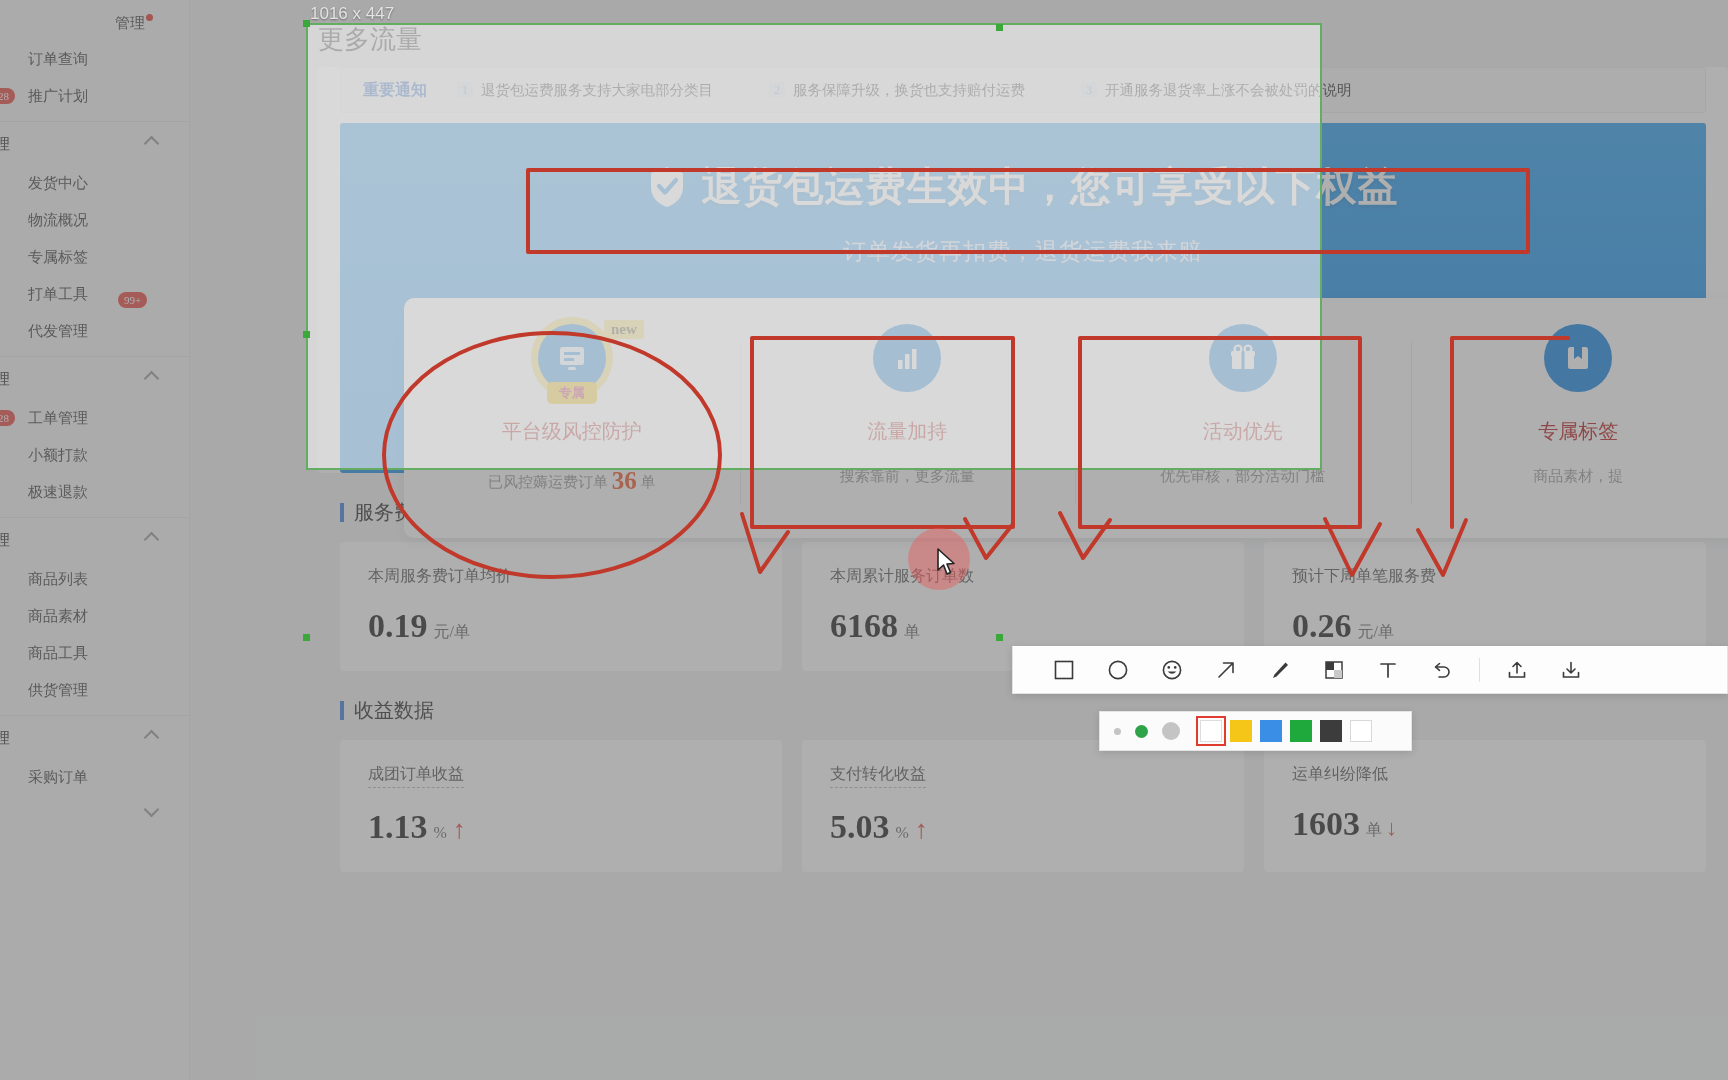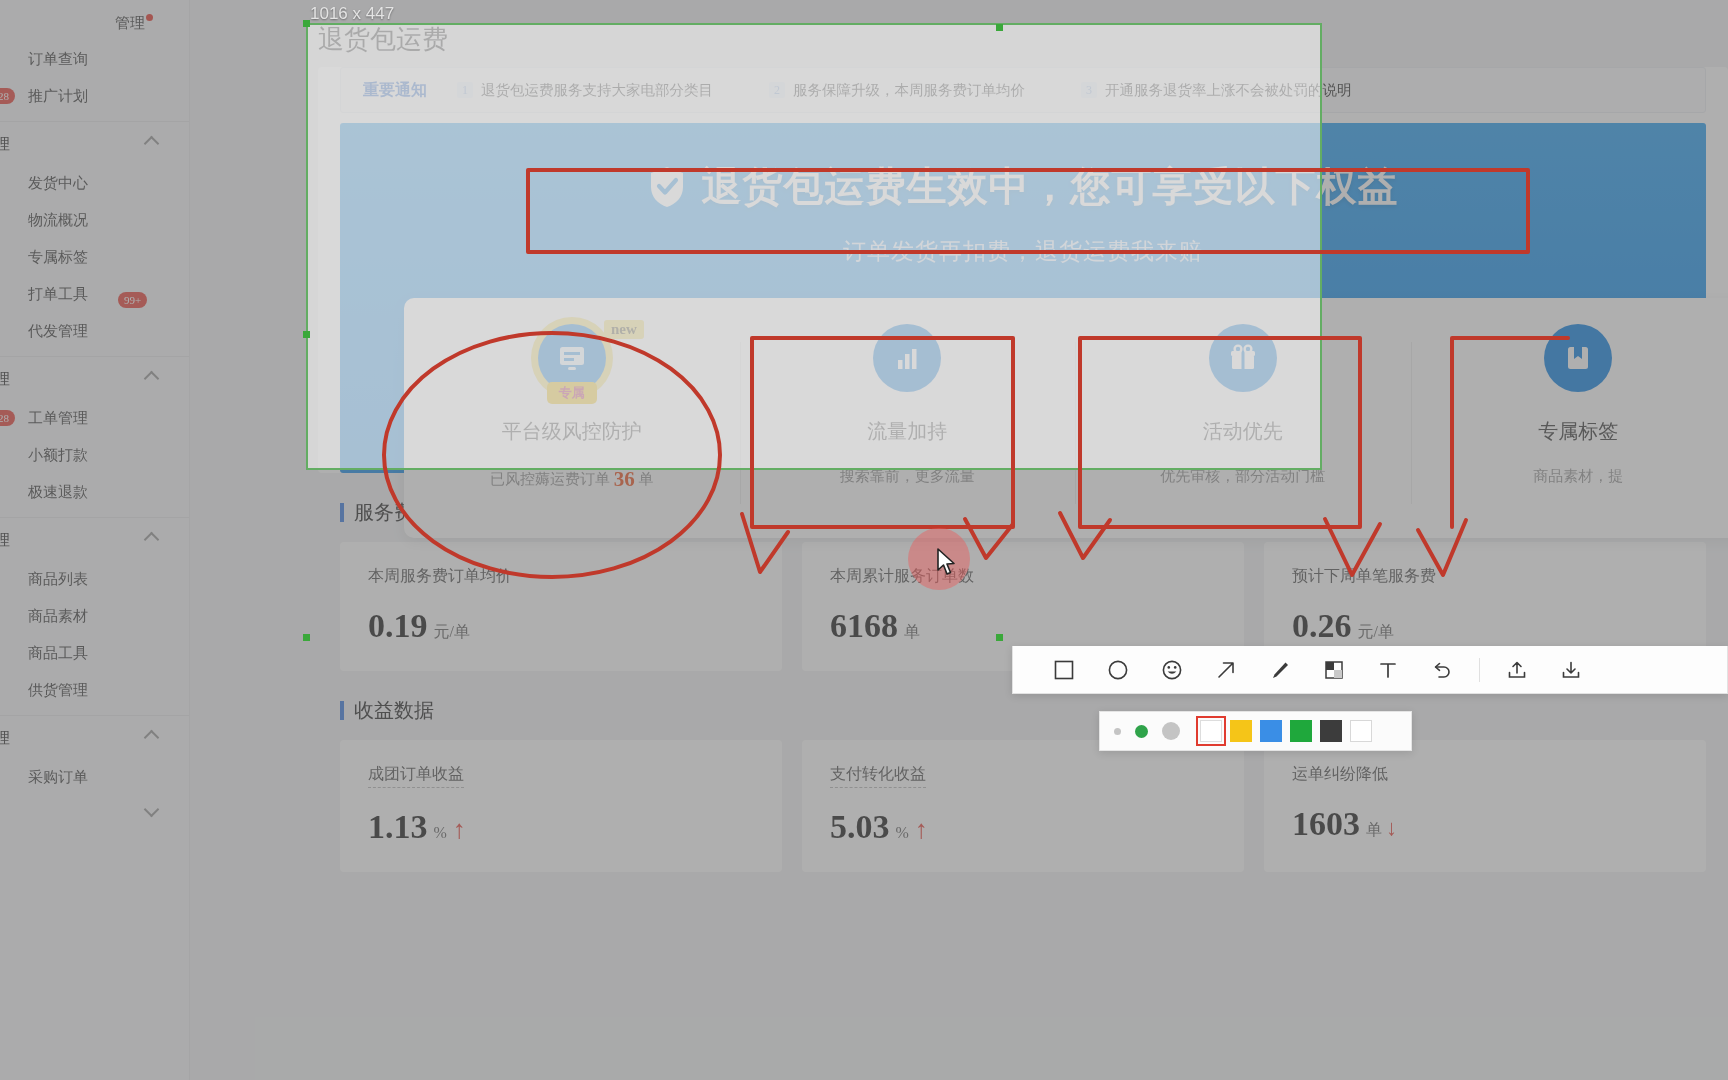--- a/index.html
+++ b/index.html
@@ -131,23 +131,23 @@
     position:absolute; right:-38px; top:-4px;
     background:#f6e06a; color:#4a4326; font-size:15px;
     padding:1px 7px; border-radius:3px; font-weight:bold;
   }
   .zhuanshu {
     position:absolute; left:50%; transform:translateX(-50%);
     bottom:-12px; background:#f2c200; color:#be185d;
     font-size:13px; font-weight:bold; padding:2px 12px; border-radius:5px;
     white-space:nowrap;
   }
-  .card-title { margin-top:26px; font-size:20px; color:#404040; }
+  .card-title { margin-top:26px; font-size:20px; color:#b91c1c; }
   .card-desc { margin-top:22px; font-size:15px; color:#9a9a9a; white-space:nowrap; }
-  .card-desc .num { color:#f05a28; font-size:21px; font-weight:bold; vertical-align:-2px; }
+  .card-desc .num { color:#f05a28; font-size:25px; font-weight:bold; vertical-align:-2px; }
 
   
   .sec-line {
     display:flex; align-items:baseline; gap:10px;
     margin:26px 0 0 150px; font-size:15px; color:#8b8b8b;
   }
   .sec-bar { width:4px; height:19px; background:#3d7de0; align-self:center; }
   .sec-title { font-size:20px; color:#2b2b2b; }
   .sec-hi { color:#f05a28; font-weight:bold; }
 
@@ -294,33 +294,33 @@
         <span class="sb-chevron"></span>
       </div>
       <div class="sb-item"><span>采购订单</span></div>
       <div class="sb-group" style="padding-bottom:2px">
         <span class="sb-chevron" style="transform:rotate(225deg); top:8px"></span>
       </div>
     </div>
   </div>
 
   <div id="content">
-    <div class="page-title">退货包运费</div>
+    <div class="page-title">更多流量</div>
 
     <div class="panel">
 
       <div class="notice">
         <span class="notice-title">重要通知</span>
         <span class="notice-item">
           <span class="notice-num">1</span>
           <span>退货包运费服务支持大家电部分类目</span>
         </span>
         <span class="notice-item">
           <span class="notice-num">2</span>
-          <span>服务保障升级，本周服务费订单均价</span>
+          <span>服务保障升级，换货也支持赔付运费</span>
         </span>
         <span class="notice-item">
           <span class="notice-num">3</span>
           <span>开通服务退货率上涨不会被处罚的说明</span>
         </span>
       </div>
 
       <div class="hero">
         <div class="hero-head">
           <span class="hero-title">

